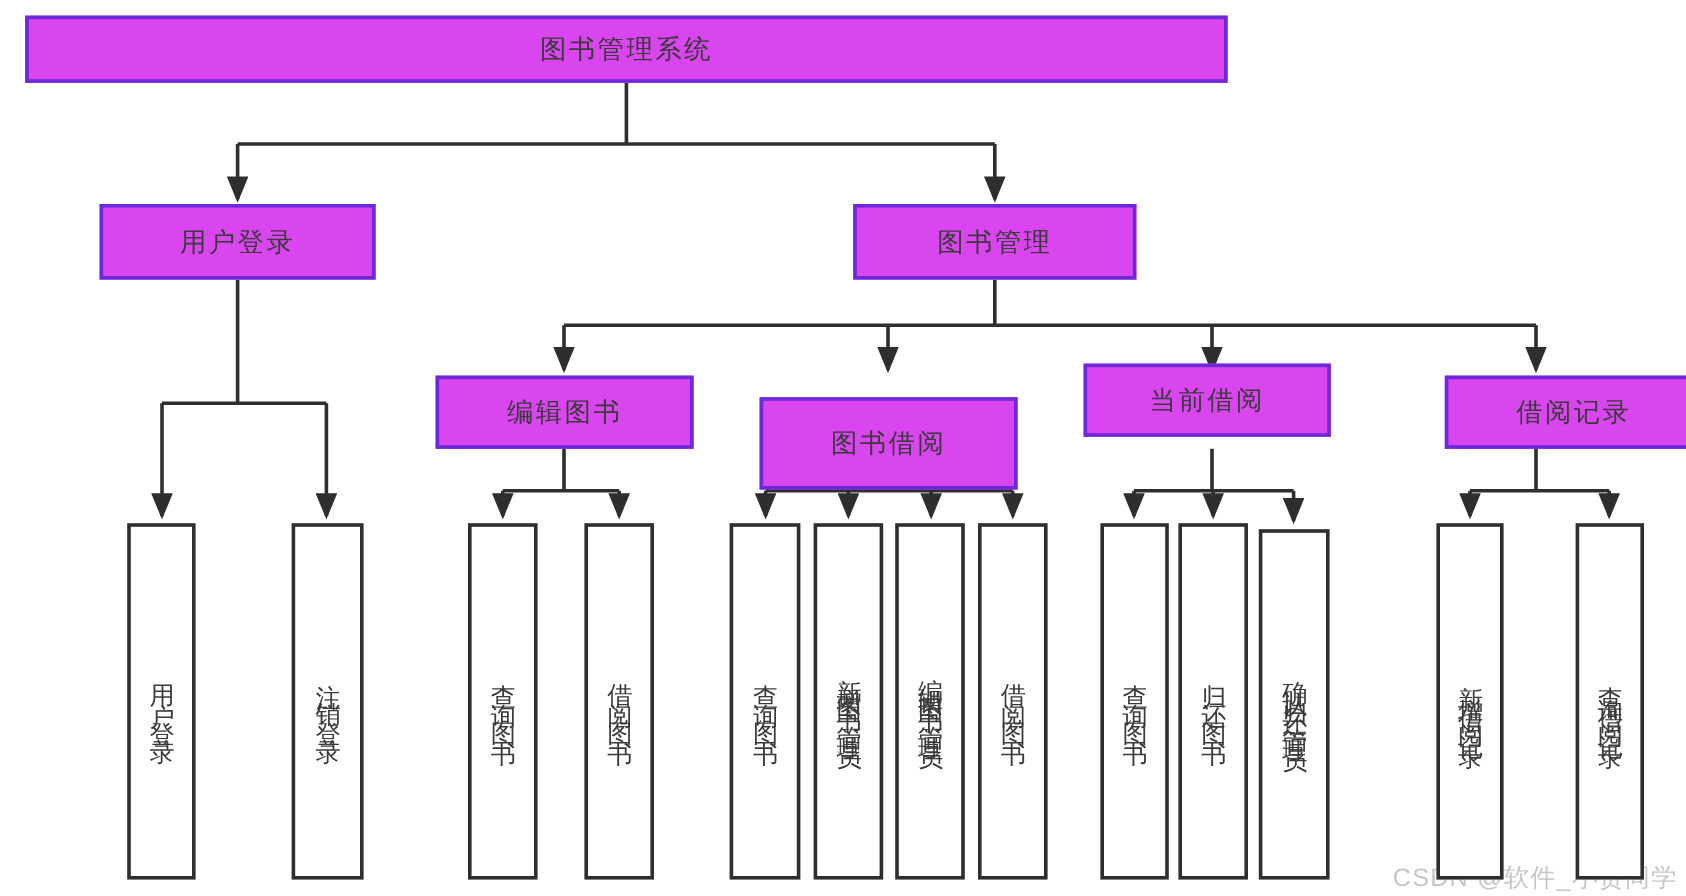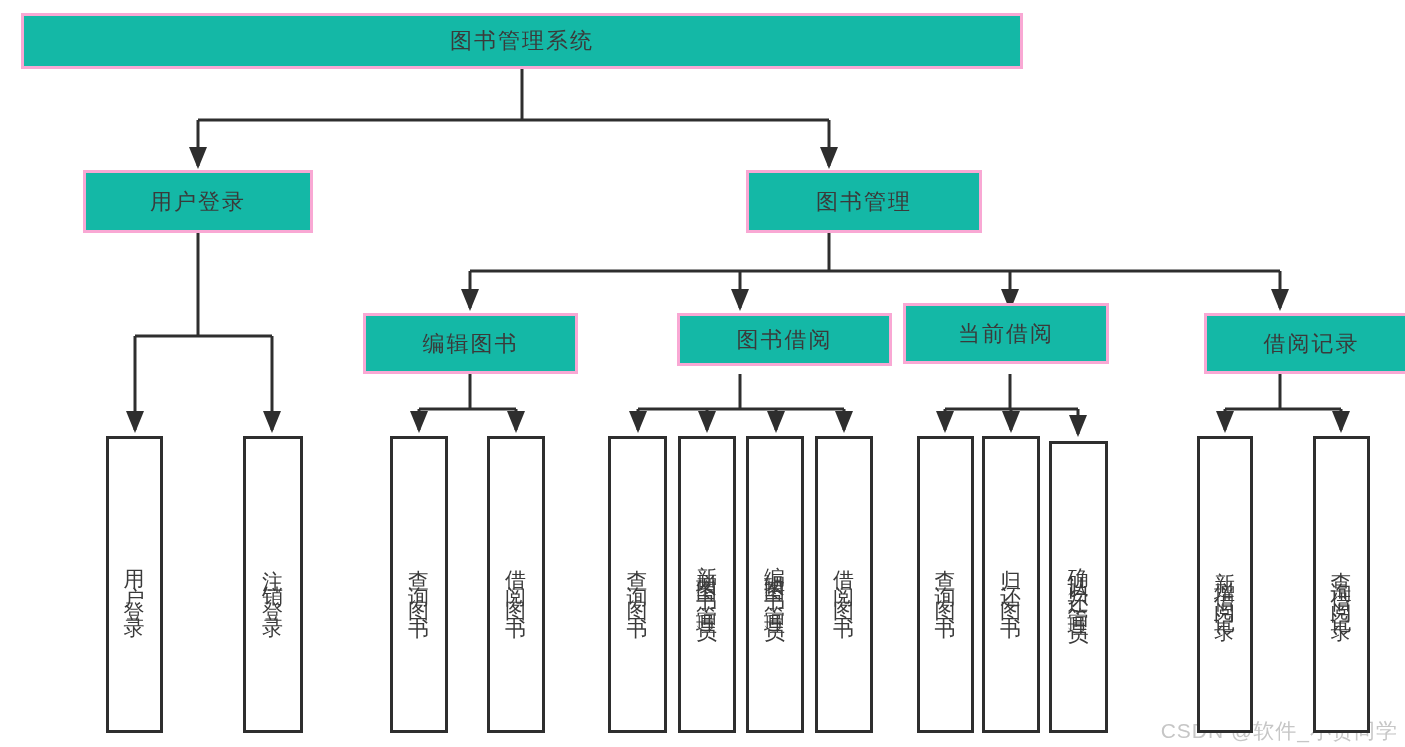--- a/index.html
+++ b/index.html
@@ -12,22 +12,22 @@
     font-family: "Liberation Sans", sans-serif;
   }
   .connectors {
     position: absolute;
     left: 0; top: 0;
     z-index: 0;
   }
   .hbox {
     position: absolute;
     box-sizing: border-box;
-    background: #14b8a6;
-    border: 3px solid #f9a8d4;
+    background: #d946ef;
+    border: 3px solid #6d28d9;
     display: flex;
     align-items: center;
     justify-content: center;
     font-size: 22px;
     color: #3a3a3a;
     letter-spacing: 2px;
     z-index: 2;
     white-space: nowrap;
   }
   .vbox {
@@ -114,24 +114,24 @@
       <path d="M1280,374 V409"></path>
       <path d="M1225,409 H1341"></path>
       <line x1="1225" y1="409" x2="1225" y2="430" marker-end="url(#arw)"></line>
       <line x1="1341" y1="409" x2="1341" y2="430" marker-end="url(#arw)"></line>
     </g>
   </svg>
 
   <div class="hbox" style="left:21px; top:13px; width:1002px; height:56px;">图书管理系统</div>
 
   <div class="hbox" style="left:83px; top:170px; width:230px; height:63px;">用户登录</div>
-  <div class="hbox" style="left:711px; top:170px; width:236px; height:63px;margin-left:35px;">图书管理</div>
+  <div class="hbox" style="left:711px; top:170px; width:236px; height:63px;">图书管理</div>
 
   <div class="hbox" style="left:363px; top:313px; width:215px; height:61px;">编辑图书</div>
-  <div class="hbox" style="left:633px; top:313px; width:215px; height:53px;margin-left:44px;">图书借阅</div>
+  <div class="hbox" style="left:633px; top:331px; width:215px; height:77px;">图书借阅</div>
   <div class="hbox" style="left:903px; top:303px; width:206px; height:61px;">当前借阅</div>
   <div class="hbox" style="left:1173px; top:313px; width:215px; height:61px;margin-left:31px;">借阅记录</div>
 
   <div class="vbox" style="left:106px; width:57px;">
     <span>用户登录</span>
   </div>
   <div class="vbox" style="left:243px; width:60px;">
     <span>注销登录</span>
   </div>
 

